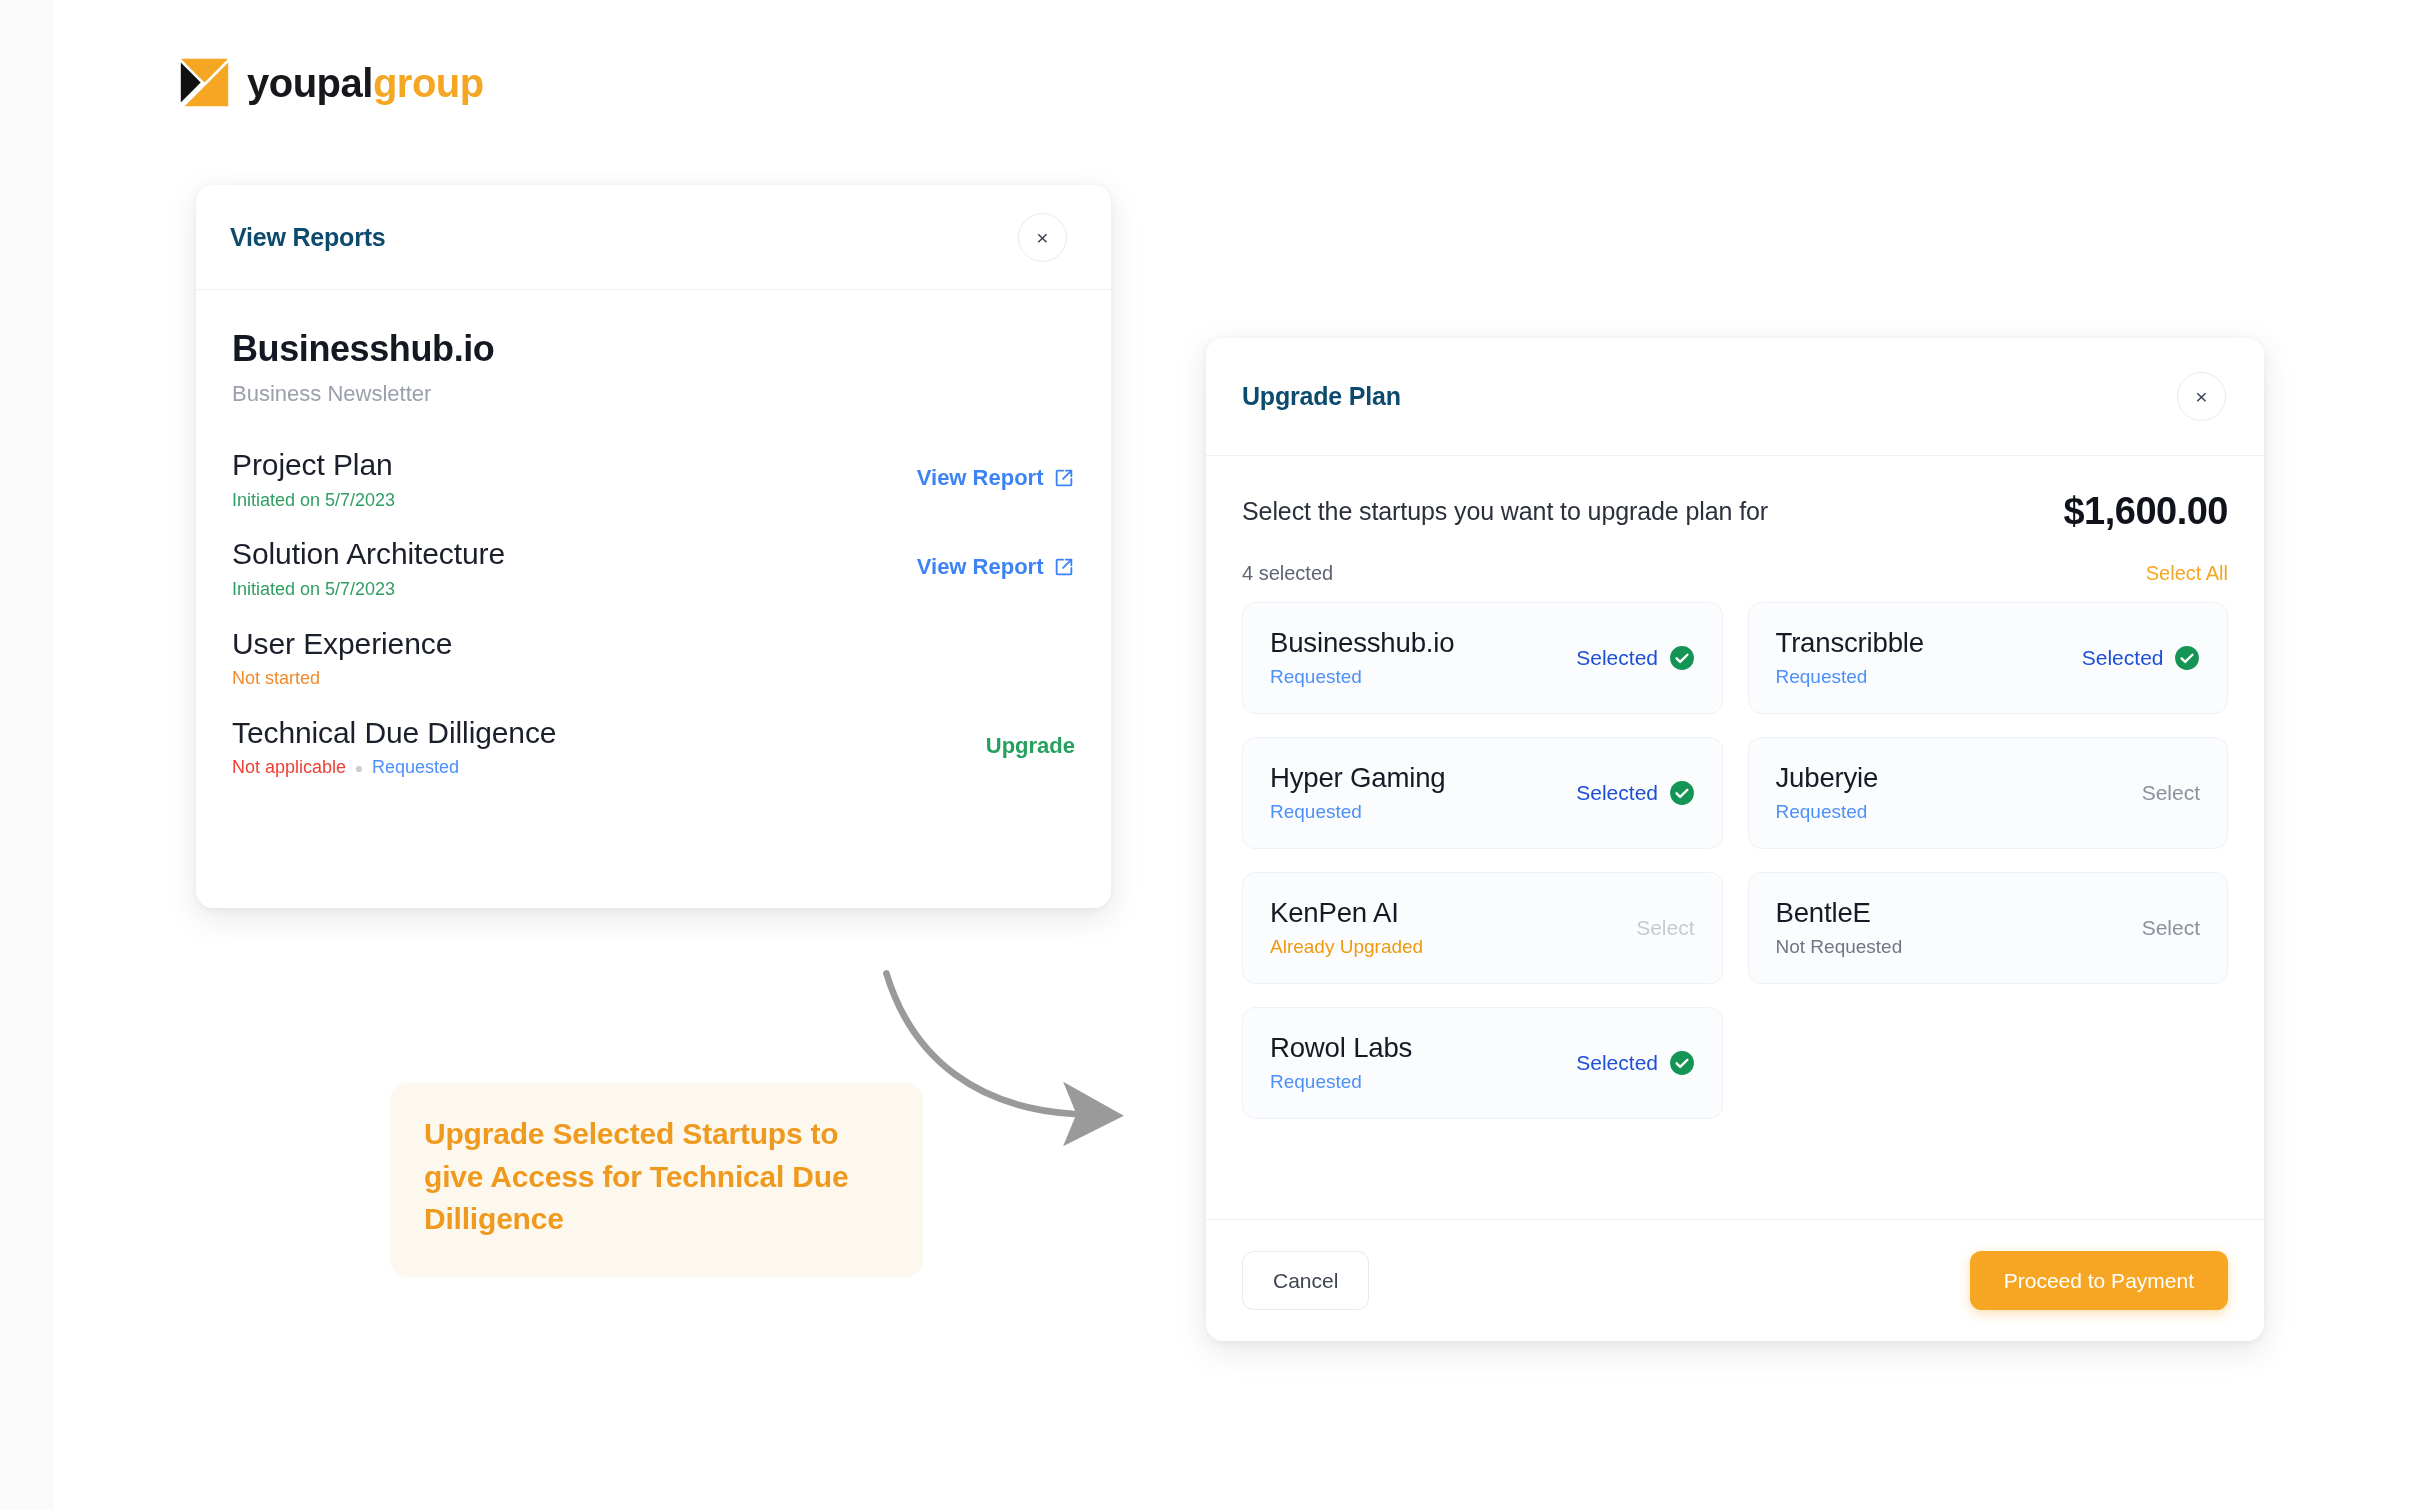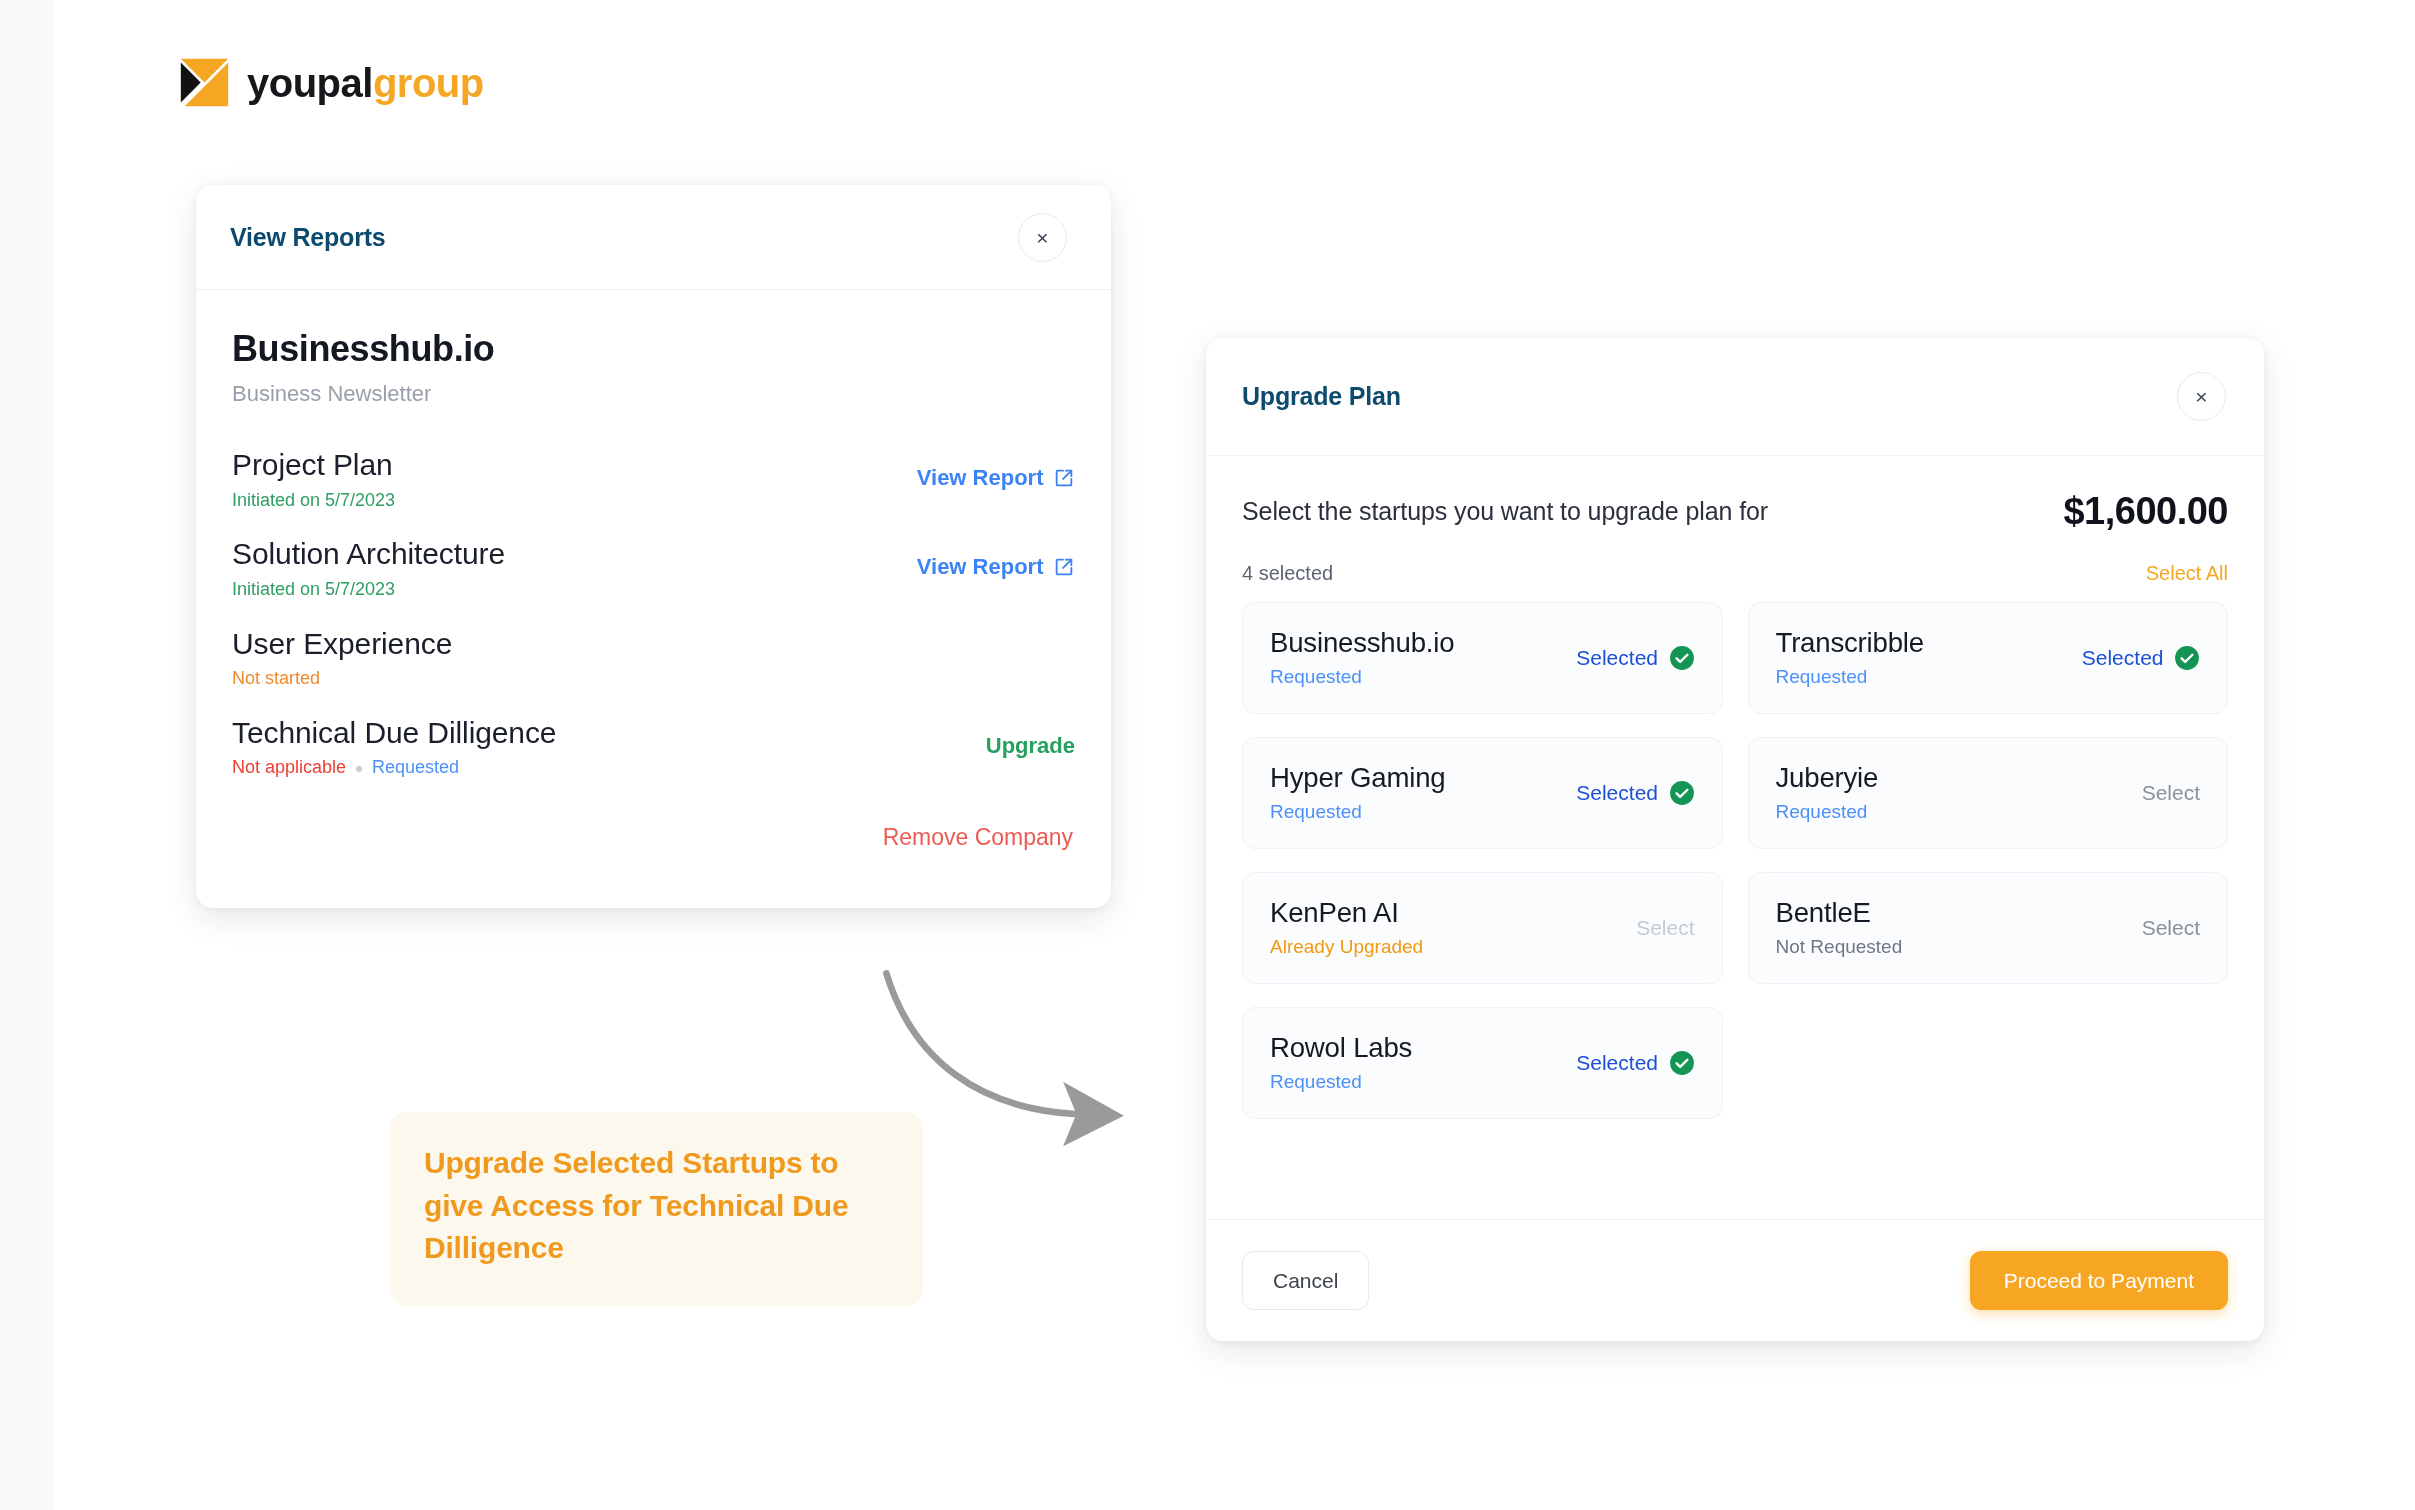--- a/index.html
+++ b/index.html
@@ -261,21 +261,21 @@
     font-size: 21px;
     color: #ffffff;
     cursor: pointer;
     font-family: inherit;
     box-shadow: 0 3.8px 11.4px rgba(247,166,35,0.35);
   }
 
   
   .callout {
     position: absolute;
-    left: 390px; top: 1112px;
+    left: 390px; top: 1083px;
     width: 533px;
     padding: 30px 34px 36px 34px;
     background: #fdf8ee;
     border-radius: 17px;
   }
   .callout-text {
     font-size: 30px;
     font-weight: 700;
     line-height: 1.42;
     color: #ef9a1e;
@@ -370,21 +370,20 @@
               <span class="st-blue">Requested</span>
             </div>
           </div>
           <div class="report-action act-green">
             <span>Upgrade</span>
           </div>
         </div>
 
       </div>
 
-      <div class="remove-company">Remove Company</div>
     </div>
   </div>
 
   <div class="panel" id="upgrade-plan">
     <div class="panel-head">
       <div class="panel-title">Upgrade Plan</div>
       <div class="close-btn">×</div>
     </div>
 
     <div class="up-body">

